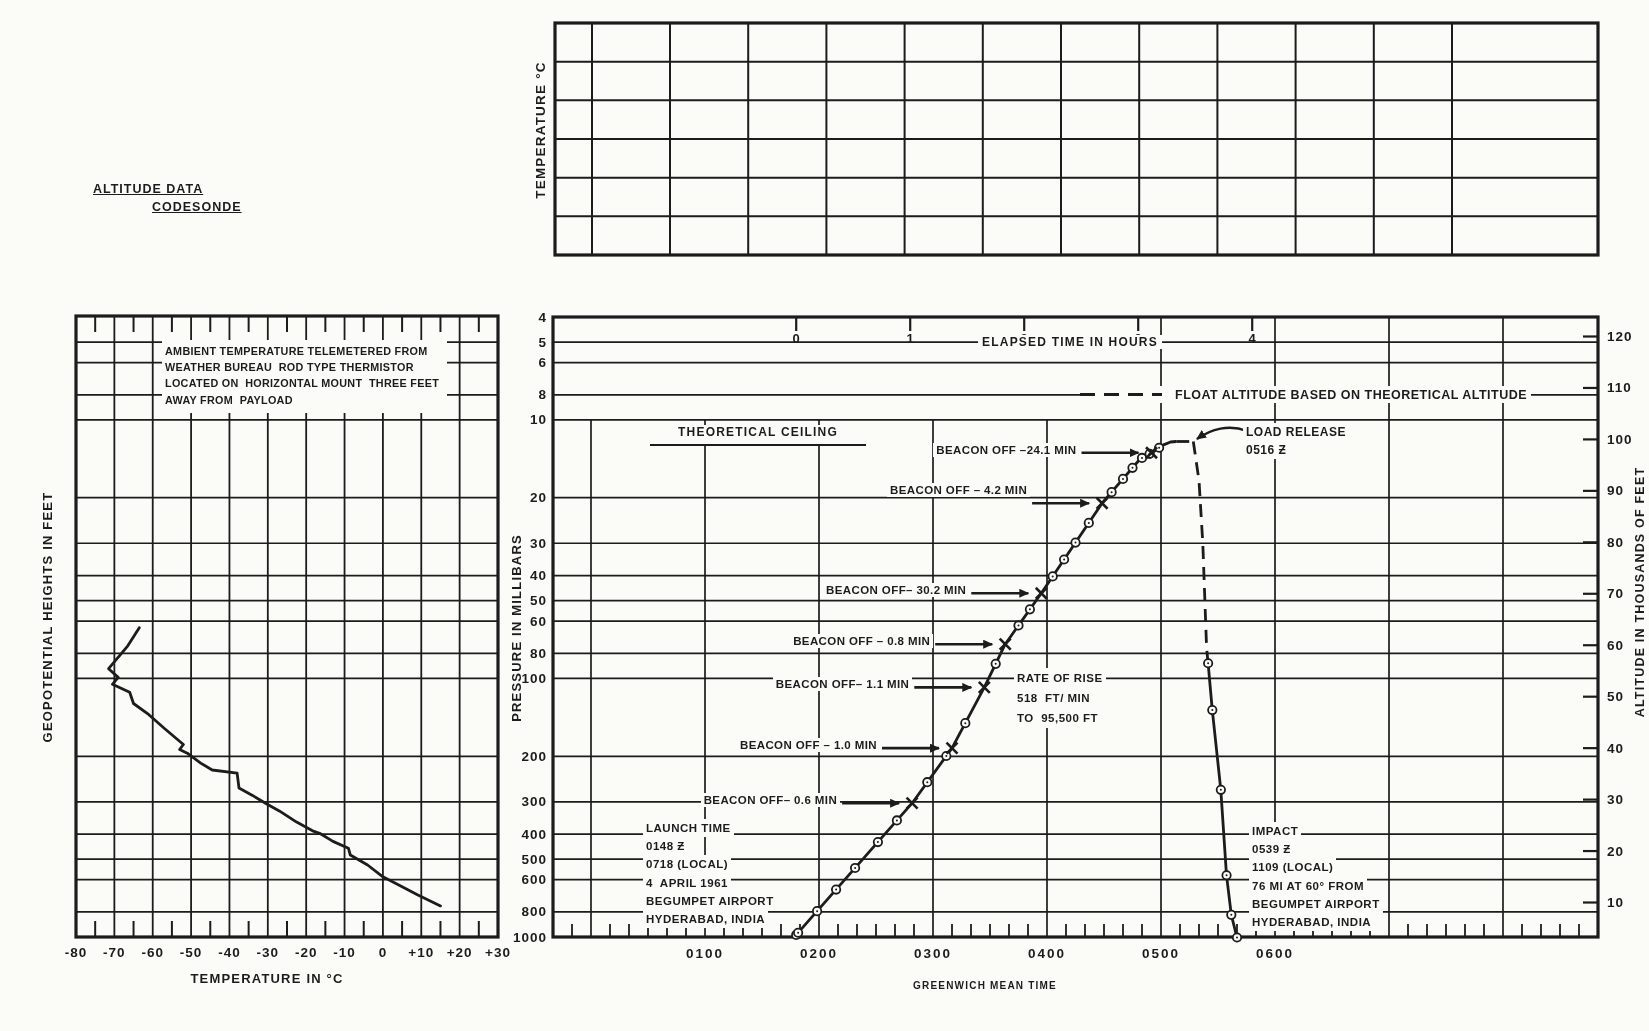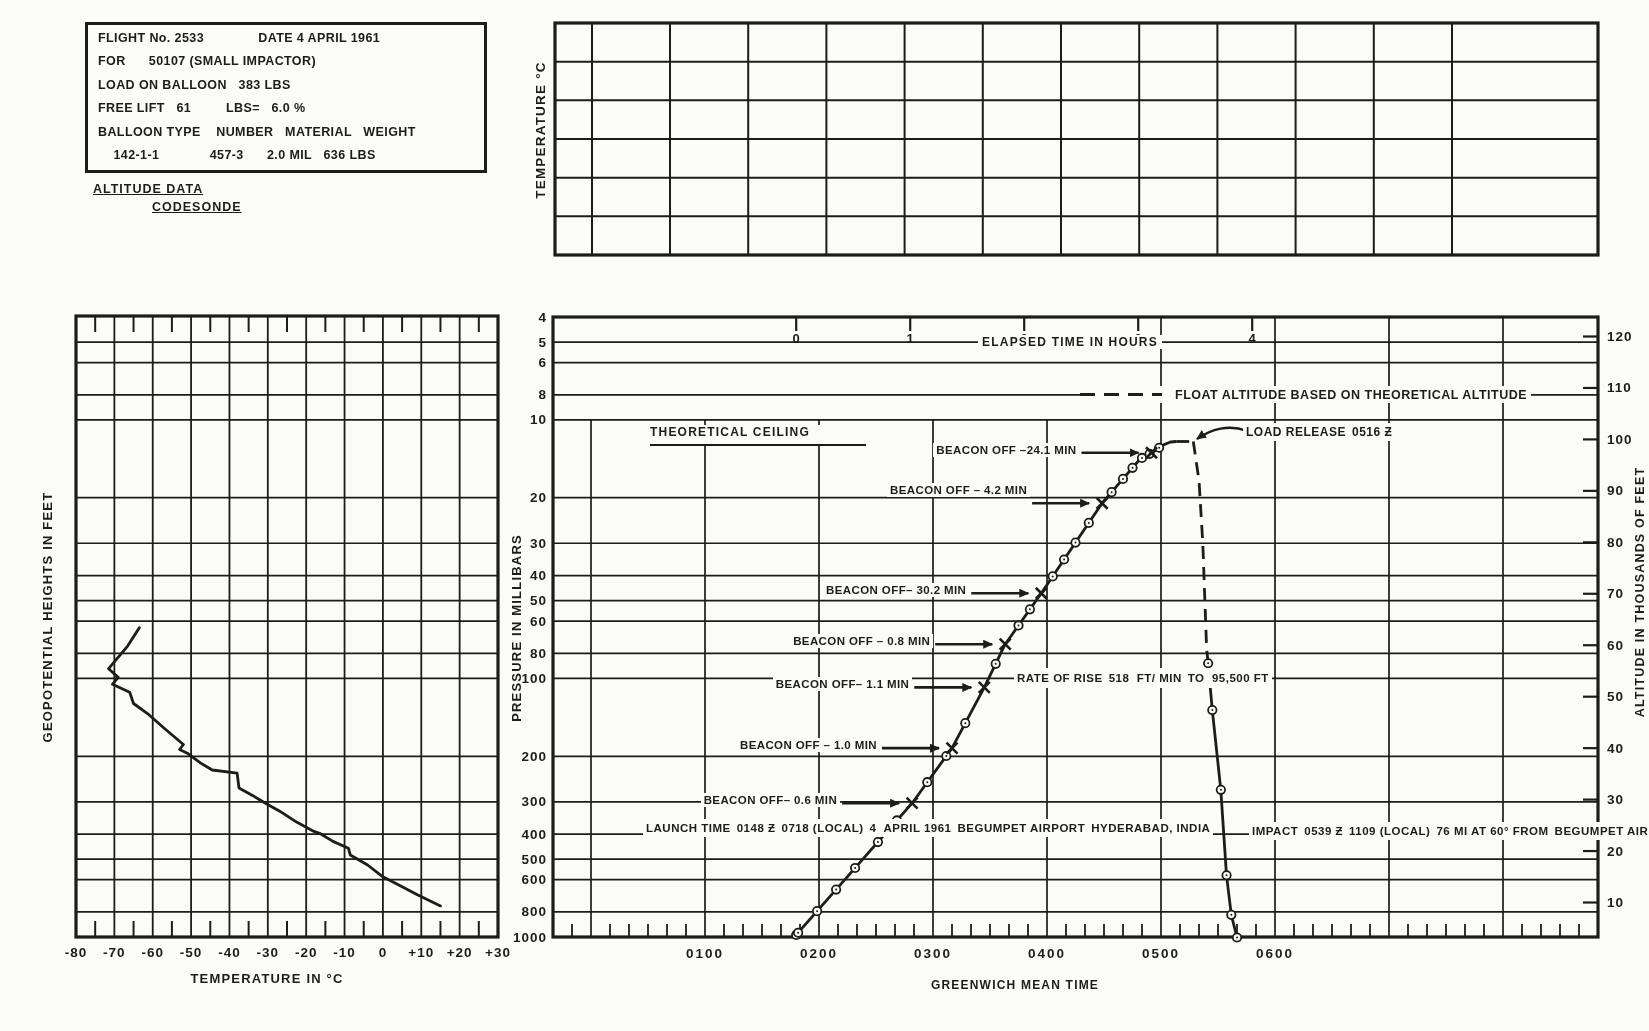--- a/index.html
+++ b/index.html
@@ -16,26 +16,26 @@
   .cap{position:absolute;font-weight:700;font-size:12.5px;letter-spacing:1px;white-space:pre;text-decoration:underline;}
 
   .rot{position:absolute;transform:translate(-50%,-50%) rotate(-90deg);white-space:nowrap;
        font-weight:700;font-size:13px;letter-spacing:1.2px;}
   .hcenter{position:absolute;transform:translate(-50%,-50%);white-space:nowrap;
        font-weight:700;font-size:12.5px;letter-spacing:1.2px;}
 
   .tnote{position:absolute;left:162px;top:340px;background:var(--paper);padding:3px 8px 5px 3px;}
   .tnote>div{font-weight:700;font-size:10.8px;letter-spacing:.3px;line-height:16.2px;white-space:pre;}
 
-  .ann{position:absolute;display:flex;flex-direction:row;align-items:flex-start;}
+  .ann{position:absolute;display:flex;flex-direction:column;align-items:flex-start;}
   .ann>div{font-weight:700;font-size:11.5px;letter-spacing:.5px;line-height:18.2px;
            background:var(--paper);padding:0 3px;white-space:pre;}
   .ann.load>div:nth-child(2){}
 
-  .tc{position:absolute;left:650px;top:425px;width:216px;text-align:left;font-weight:700;
+  .tc{position:absolute;left:650px;top:425px;width:216px;text-align:center;font-weight:700;
       font-size:12px;letter-spacing:1.2px;padding-bottom:5px;border-bottom:2.6px solid var(--ink);
       background:var(--paper);}
 
   .legend{position:absolute;left:1080px;top:386px;display:flex;align-items:center;
           background:var(--paper);height:17px;padding-right:4px;}
   .legend .dash{width:82px;height:3px;margin-right:13px;
           background:repeating-linear-gradient(90deg,var(--ink) 0 15px,transparent 15px 24px);}
   .legend .lab{font-weight:700;font-size:12.5px;letter-spacing:.5px;white-space:nowrap;}
 
   .beacon{position:absolute;font-weight:700;font-size:11.5px;letter-spacing:.4px;
@@ -369,40 +369,38 @@
         <line x1="882" y1="748.14" x2="939" y2="748.14" stroke="#1c1c1c" stroke-width="2.6" marker-end="url(#arr)"></line>
         <line x1="906.5999999999999" y1="797.69685" x2="917.5999999999999" y2="808.69685" stroke="#1c1c1c" stroke-width="2.6"></line>
         <line x1="906.5999999999999" y1="808.69685" x2="917.5999999999999" y2="797.69685" stroke="#1c1c1c" stroke-width="2.6"></line>
         <line x1="842.0999999999999" y1="803.19685" x2="899.0999999999999" y2="803.19685" stroke="#1c1c1c" stroke-width="2.6" marker-end="url(#arr)"></line>
       </g>
       <g>
         <path d="M 1247,431 C 1229,424 1211,429 1197,439" fill="none" stroke="#1c1c1c" stroke-width="2.4" marker-end="url(#arr)"></path>
       </g>
     </svg>
 
-  <div class="info-box">
-    <div class="ib-line">FLIGHT No. 2533              DATE 4 APRIL 1961</div>
-    <div class="ib-line">FOR      50107 (SMALL IMPACTOR)</div>
-    <div class="ib-line">LOAD ON BALLOON   383 LBS</div>
-    <div class="ib-line">FREE LIFT   61         LBS=   6.0 %</div>
-    <div class="ib-line">BALLOON TYPE    NUMBER   MATERIAL   WEIGHT</div>
-    <div class="ib-line">    142-1-1             457-3      2.0 MIL   636 LBS</div>
-  </div>
   <div class="cap" style="left:93px;top:182px">ALTITUDE DATA</div>
   <div class="cap" style="left:152px;top:200px">CODESONDE</div>
 
   <div class="rot" style="left:540px;top:130px;font-size:13.5px">TEMPERATURE °C</div>
   <div class="rot" style="left:47px;top:617px">GEOPOTENTIAL HEIGHTS IN FEET</div>
   <div class="rot" style="left:516px;top:628px">PRESSURE IN MILLIBARS</div>
   <div class="rot" style="left:1640px;top:592px;font-size:12.5px">ALTITUDE IN THOUSANDS OF FEET</div>
 
   <div class="hcenter" style="left:267px;top:978px;font-size:13px">TEMPERATURE IN °C</div>
-  <div class="hcenter" style="left:1015px;top:985px;font-size:12px">GREENWICH MEAN TIME</div>
+  <div class="hcenter" style="left:985px;top:985px;font-size:10px">GREENWICH MEAN TIME</div>
   <div class="hcenter" style="left:1070px;top:342px;font-size:12px;background:var(--paper);padding:0 4px">ELAPSED TIME IN HOURS</div>
 
+  <div class="tnote">
+    <div>AMBIENT TEMPERATURE TELEMETERED FROM</div>
+    <div>WEATHER BUREAU  ROD TYPE THERMISTOR</div>
+    <div>LOCATED ON  HORIZONTAL MOUNT  THREE FEET</div>
+    <div>AWAY FROM  PAYLOAD</div>
+  </div>
 
   <div class="legend">
     <span class="dash"></span>
     <span class="lab">FLOAT ALTITUDE BASED ON THEORETICAL ALTITUDE</span>
   </div>
 
   <div class="tc">THEORETICAL CEILING</div>
 
   <div class="ann load" style="left:1243px;top:423px">
     <div style="font-size:12px">LOAD RELEASE</div>

